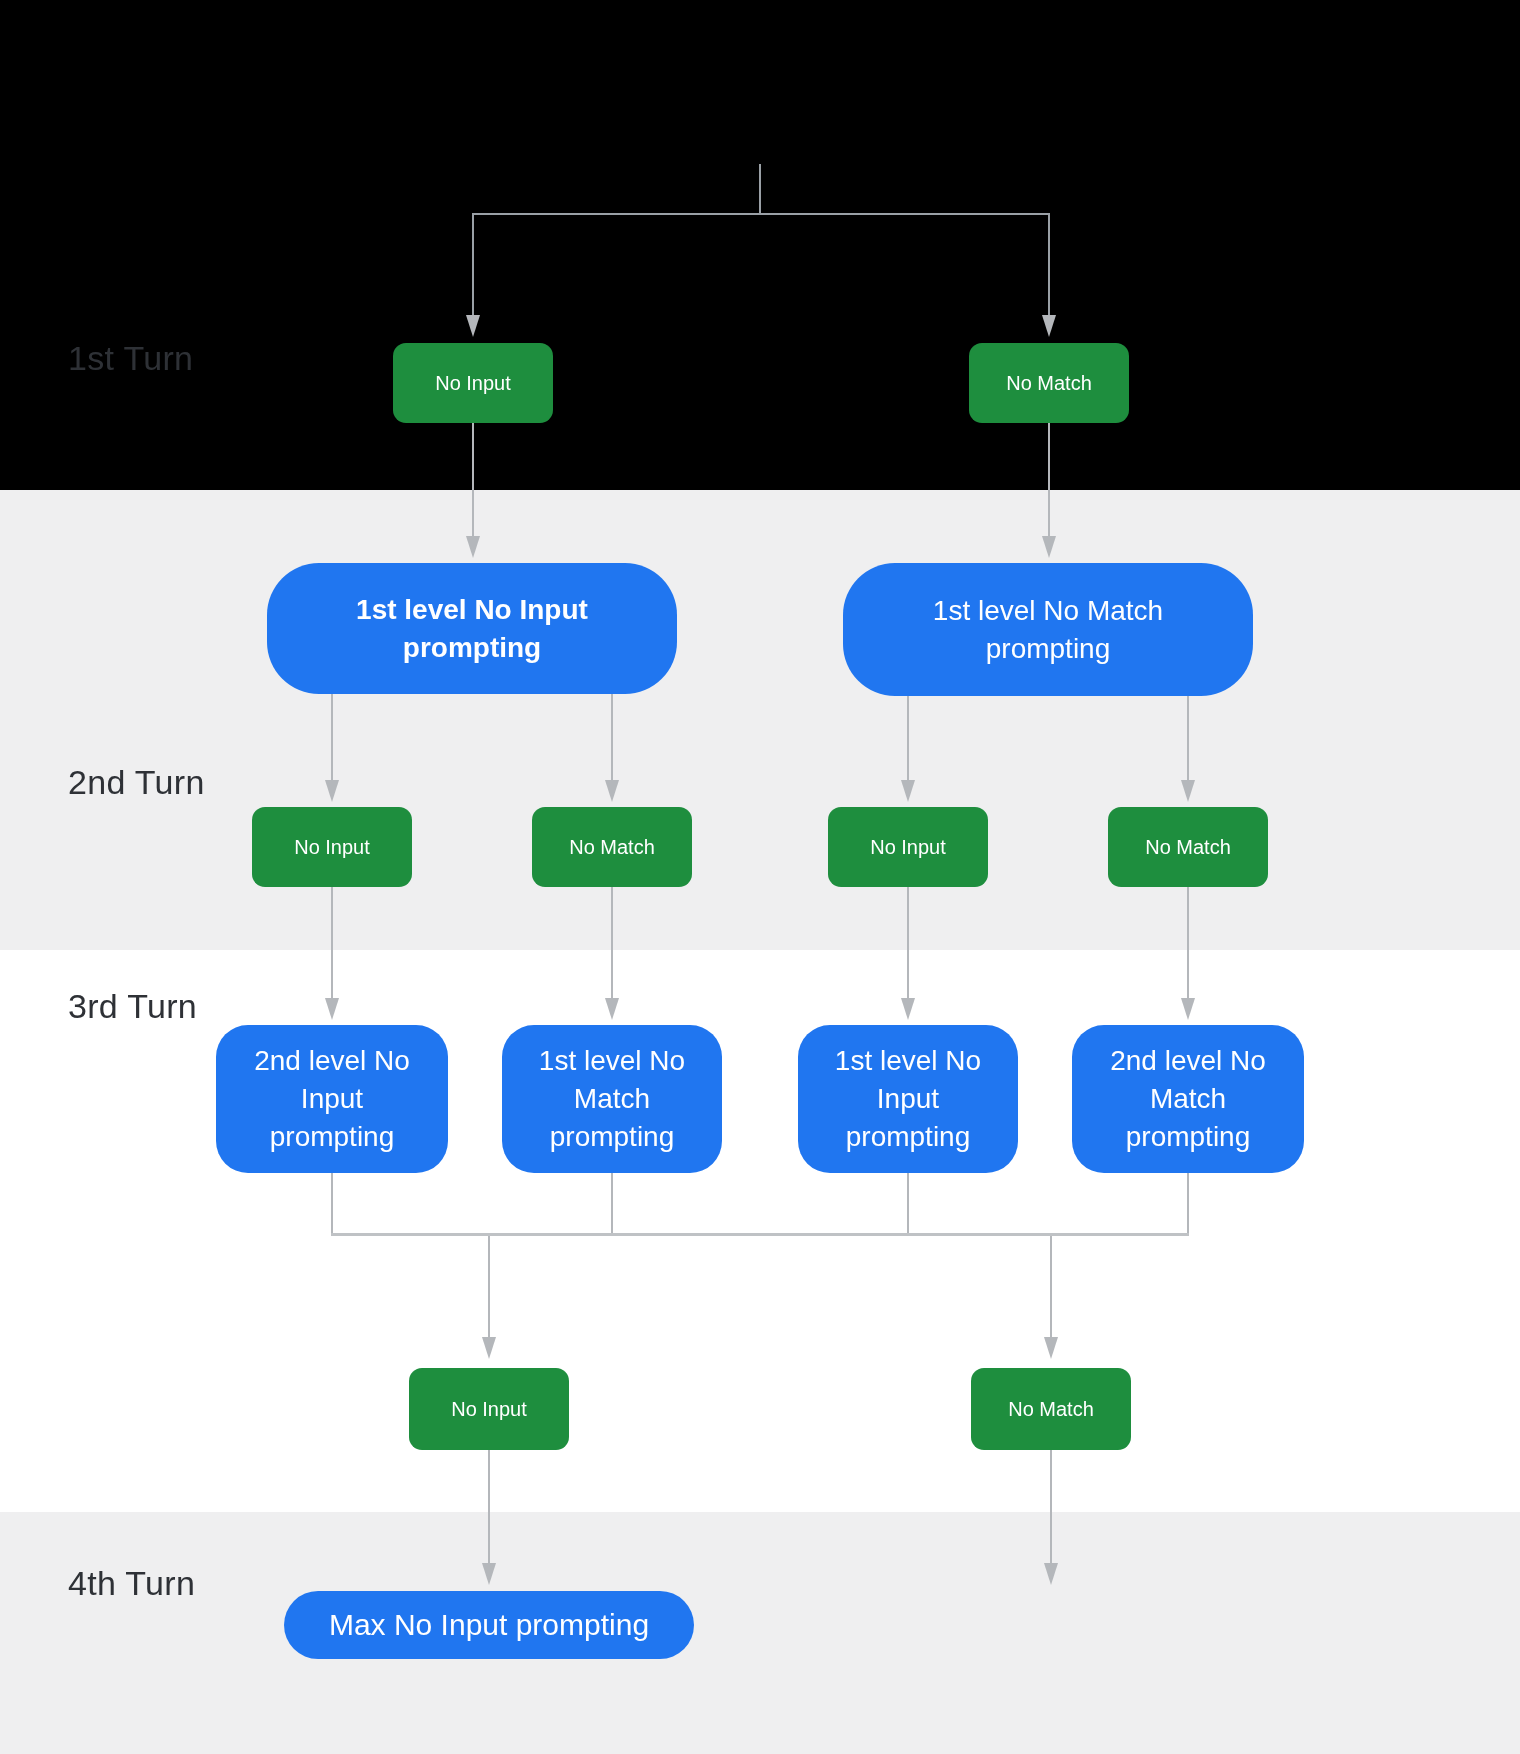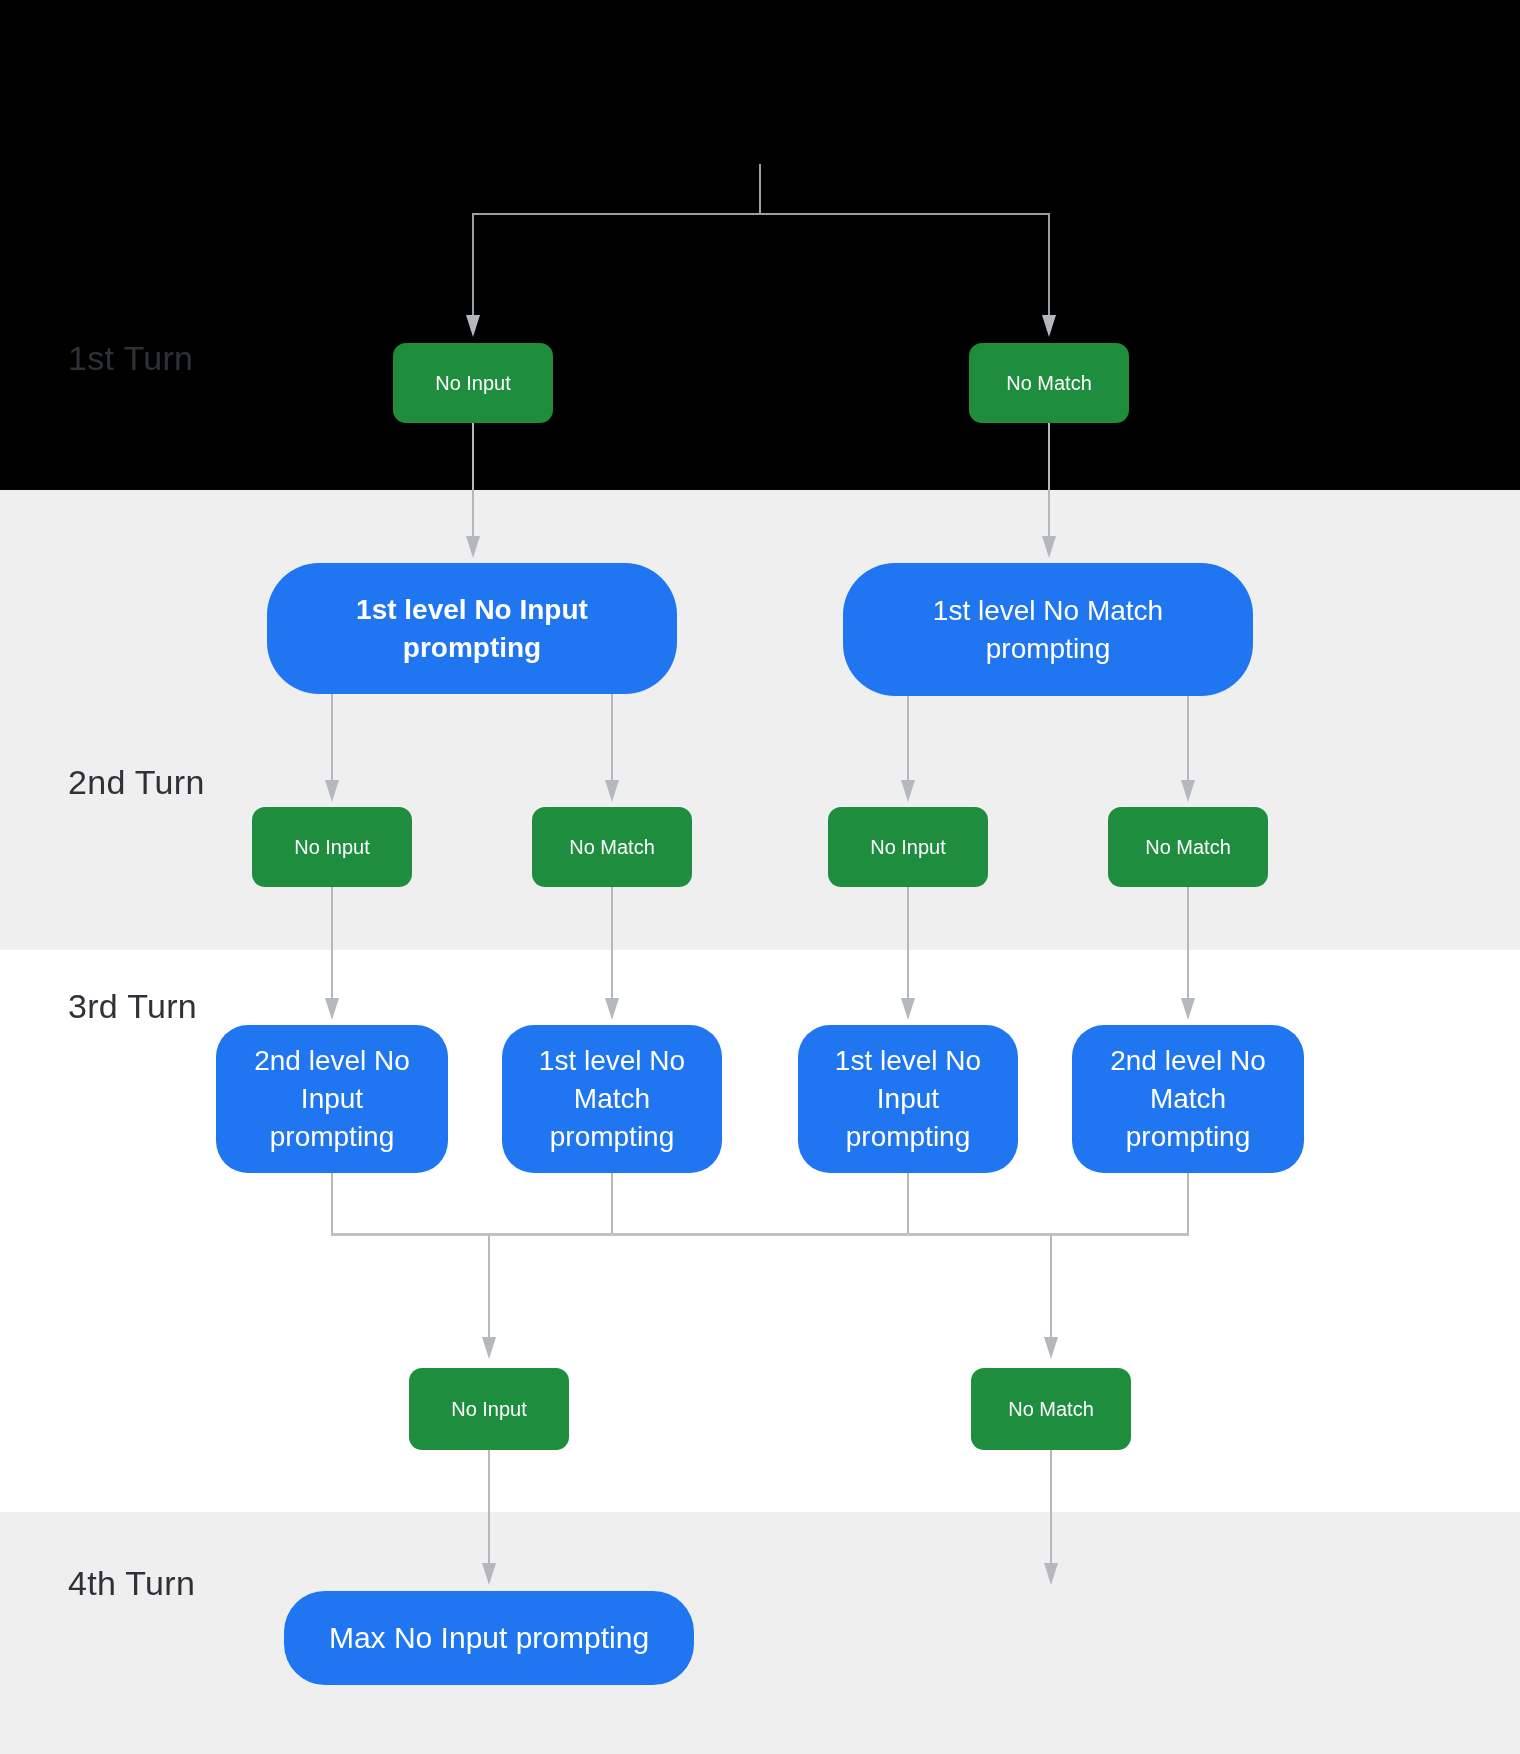--- a/index.html
+++ b/index.html
@@ -165,17 +165,17 @@
     </span>
   </div>
 
   <div class="node node-green box-event" style="left:409px;top:1368px;width:160px;height:82px;">
     <span>No Input</span>
   </div>
   <div class="node node-green box-event" style="left:971px;top:1368px;width:160px;height:82px;">
     <span>No Match</span>
   </div>
 
-  <div class="node node-blue pill-max" style="left:284px;top:1591px;width:410px;height:94px;">
+  <div class="node node-blue pill-max" style="left:284px;top:1591px;width:410px;height:68px;">
     <span>Max No Input prompting</span>
   </div>
 
 </div>
 
 </body></html>

